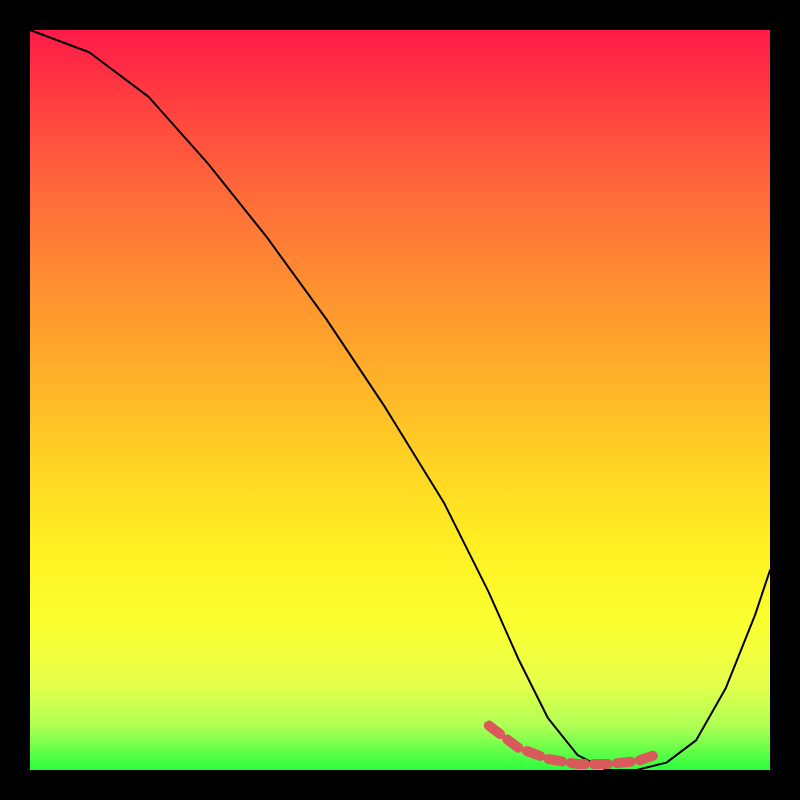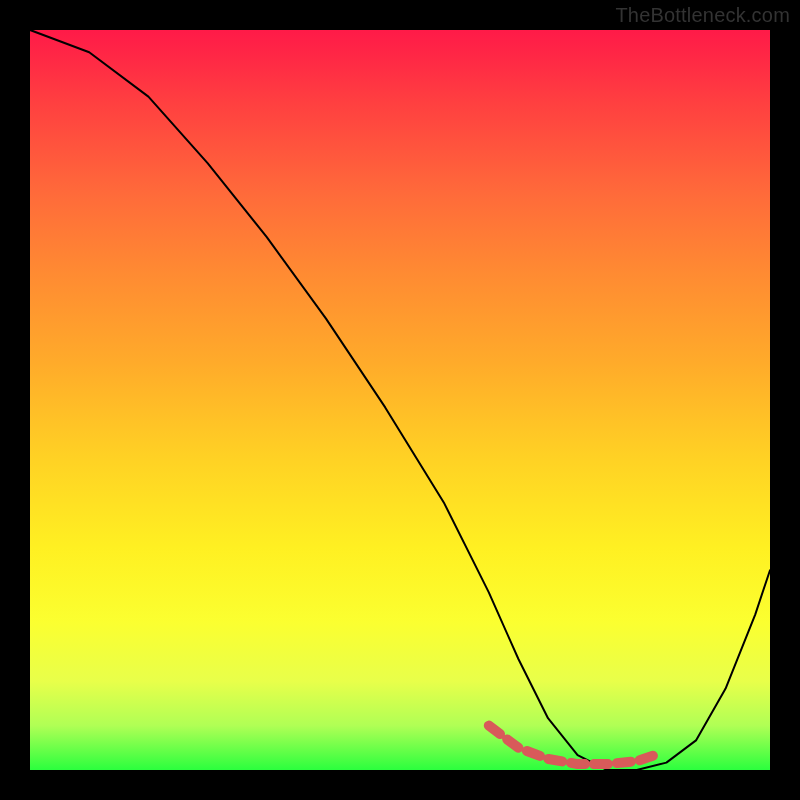--- a/index.html
+++ b/index.html
@@ -54,20 +54,19 @@
     top: 0;
     width: 740px;
     height: 740px;
     overflow: visible;
   }
 </style>
 </head>
 <body>
 
 <div class="frame">
-  <div class="watermark">TheBottleneck.com</div>
   <div class="plot-area">
     <svg class="curve" viewBox="0 0 740 740" preserveAspectRatio="none">
       <path id="curve-path" fill="none" stroke="#000000" stroke-width="2" stroke-linecap="round" stroke-linejoin="round" d="M0.0 0.0 L59.2 22.2 L118.4 66.6 L177.6 133.2 L236.8 207.2 L296.0 288.6 L355.2 377.4 L414.4 473.6 L458.8 562.4 L488.4 629.0 L518.0 688.2 L547.6 725.2 L577.2 740.0 L606.8 740.0 L636.4 732.6 L666.0 710.4 L695.6 658.6 L725.2 584.6 L740.0 540.2"></path>
       <path id="marker-path" fill="none" stroke="#d85a5a" stroke-width="10" stroke-linecap="round" stroke-linejoin="round" stroke-dasharray="14 9" d="M458.8 695.6 L488.4 717.8 L518.0 728.9 L547.6 734.1 L577.2 734.1 L606.8 731.1 L629.0 723.7"></path>
     </svg>
   </div>
 </div>
 
 </body></html>

